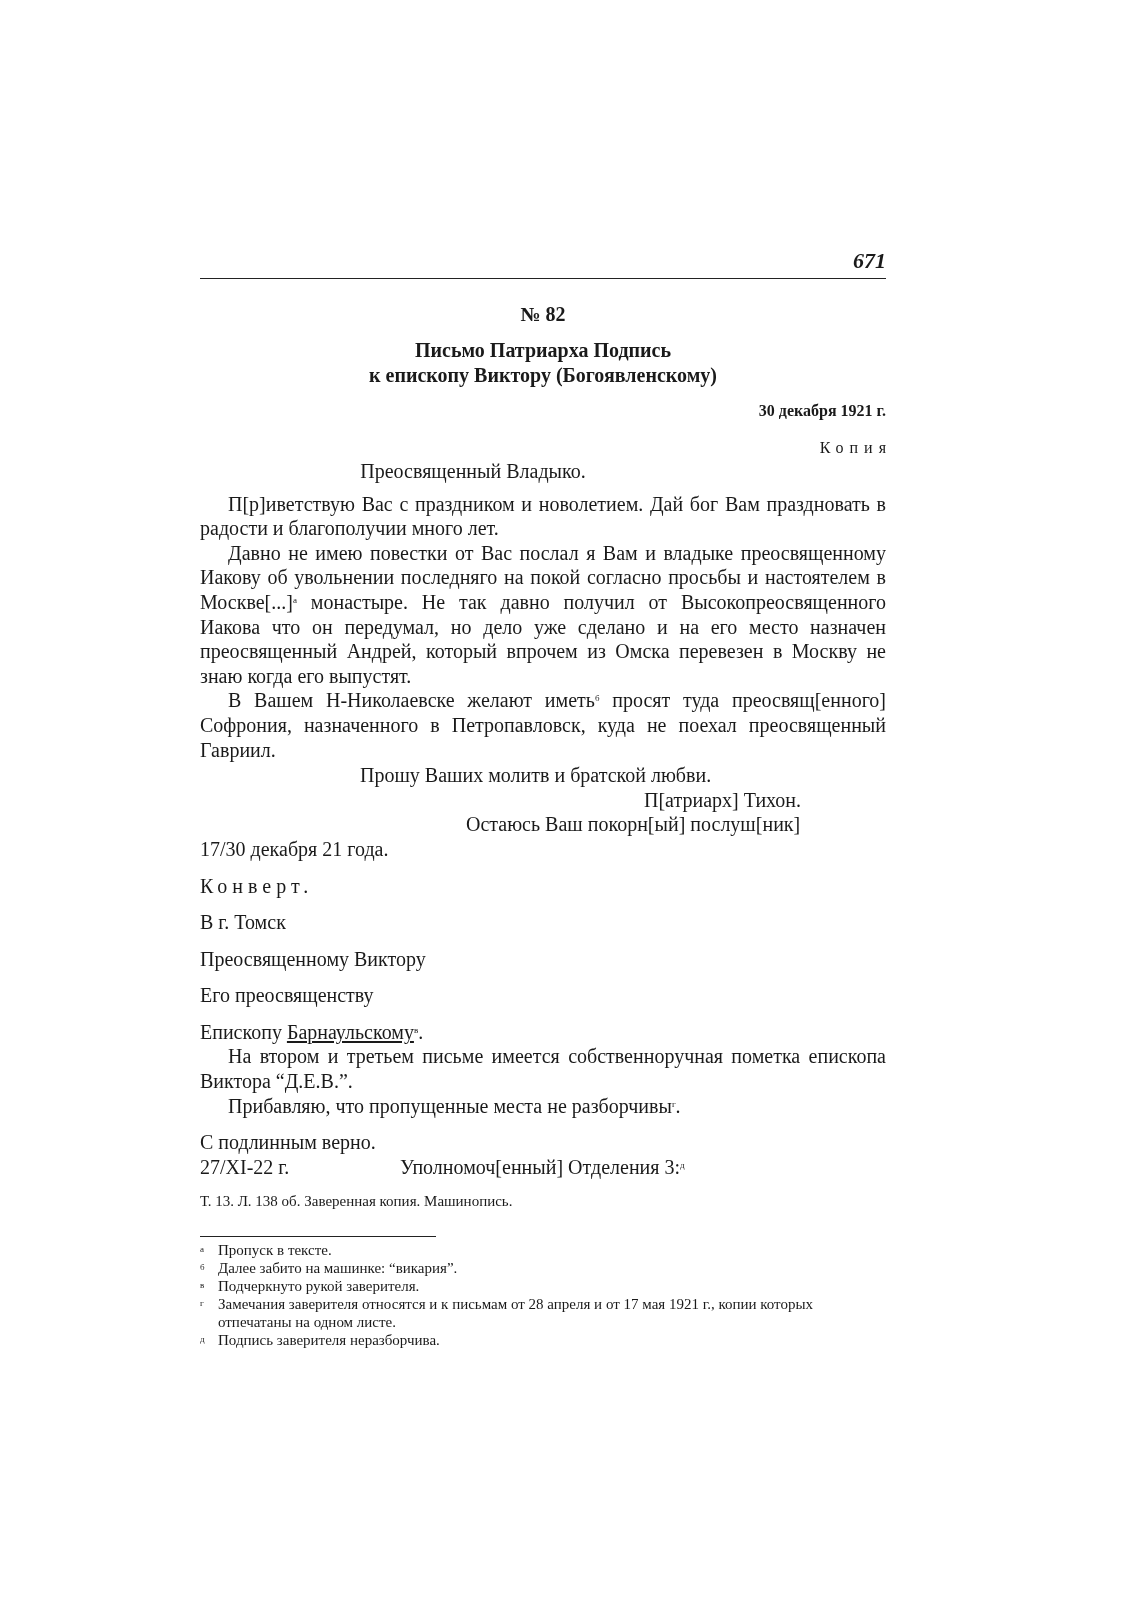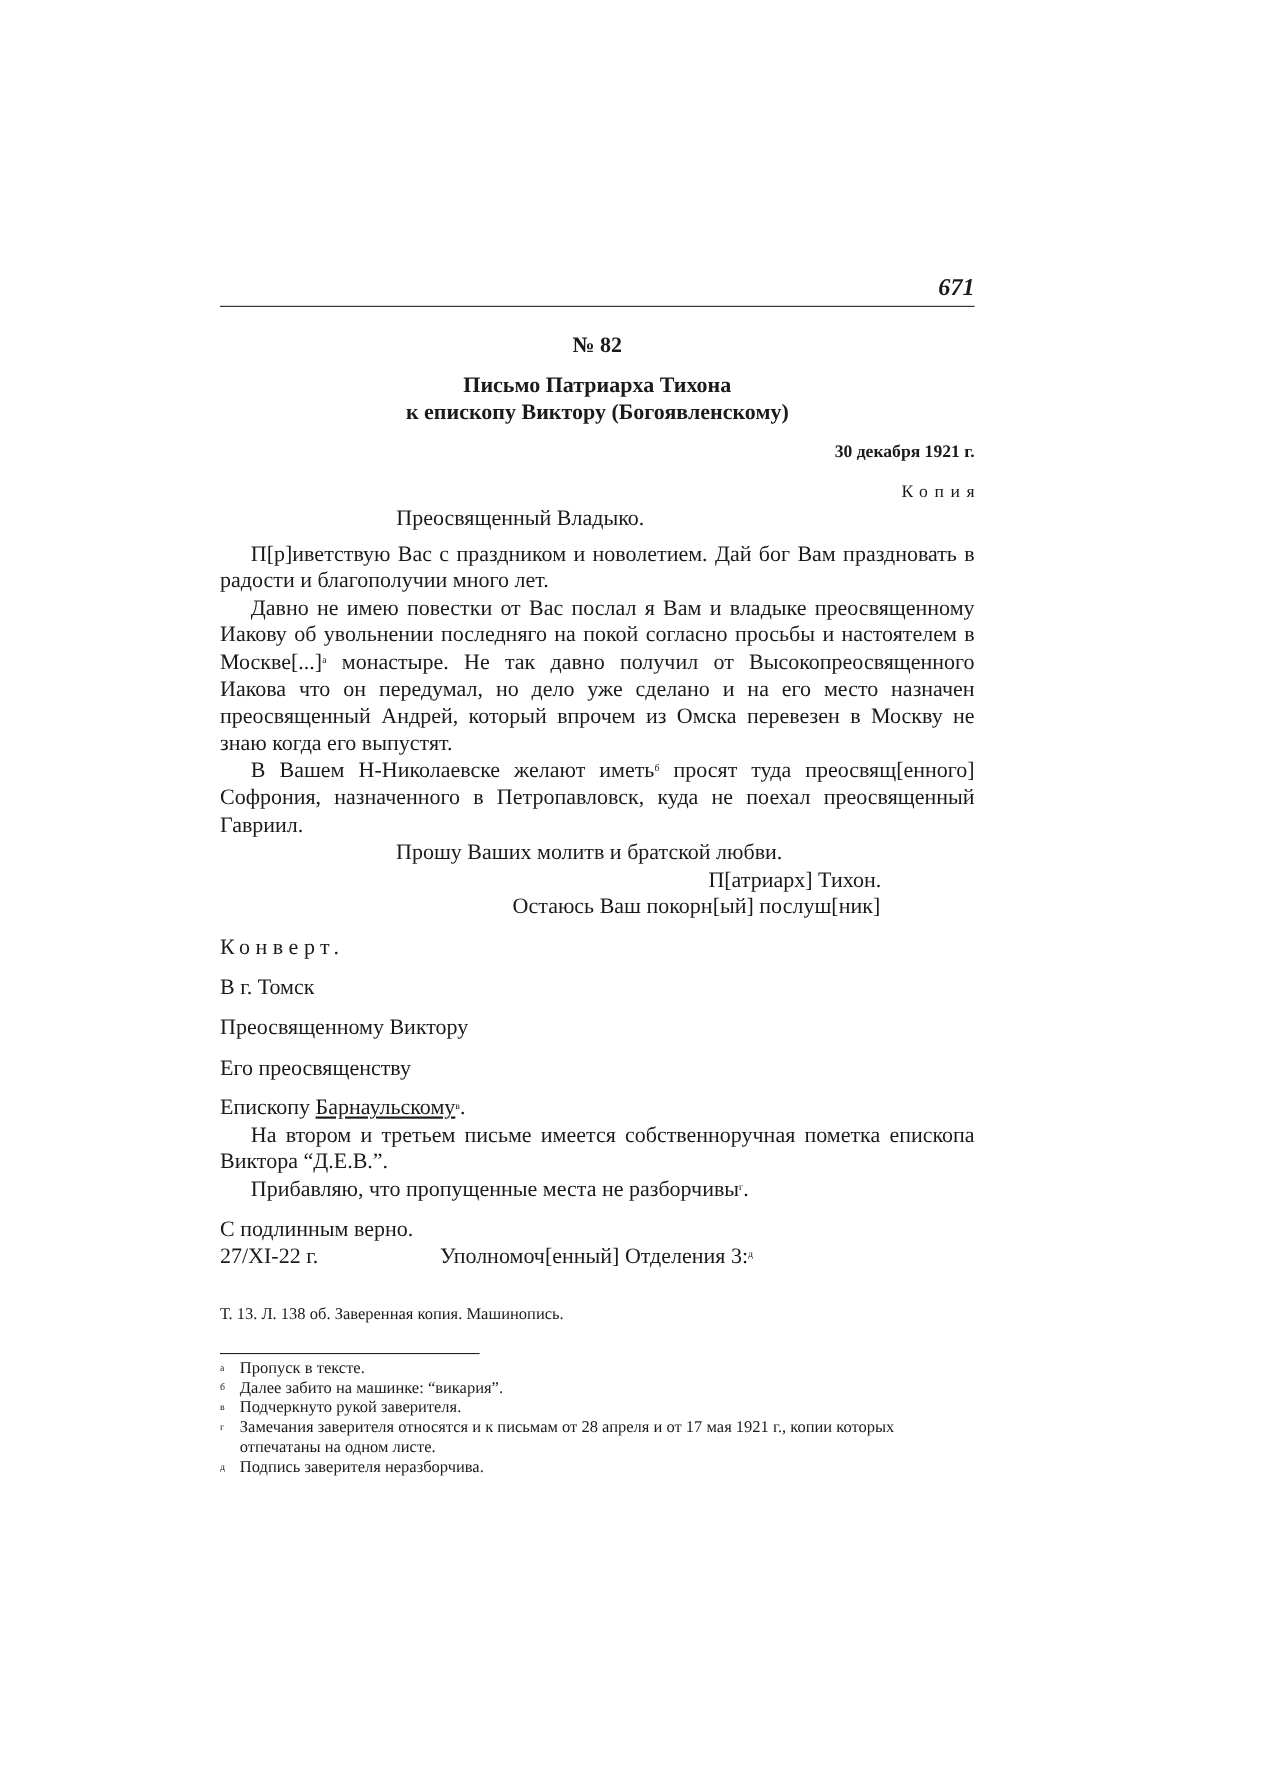--- a/index.html
+++ b/index.html
@@ -21,51 +21,52 @@
   p { margin: 0; text-align: justify; text-indent: 28px; }
   .line { white-space: nowrap; }
   .closing-1 { padding-left: 160px; margin-top: 1px; }
   .closing-2 { padding-left: 266px; }
   .closing-3 { padding-left: 444px; }
   .spaced { letter-spacing: 5px; }
   .underline { text-decoration: underline; text-underline-offset: 2px; }
   sup { font-size: 9px; vertical-align: top; position: relative; top: -2px; }
   .sig-row { display: flex; }
   .sig-date { width: 200px; }
-  .source { font-size: 15px; margin-top: 32px; }
+  .source { font-size: 15px; margin-top: 14px; }
   .fn-rule { width: 236px; border-top: 1.2px solid #222; margin-top: 26px; }
   .footnotes { font-size: 15px; line-height: 18px; margin-top: 4px; }
   .fn { display: flex; }
   .fn-mark { width: 18px; flex: none; font-size: 9px; position: relative; top: -1px; }
   .fn-text { flex: 1; }
 </style>
 </head>
 <body>
 
 <div class="page">
   <div class="running-head">
     <span class="page-number">671</span>
   </div>
 
   <div class="doc-number">№ 82</div>
   <div class="doc-title">
-    <div>Письмо Патриарха Тихона</div>
+    <div>Письмо Патриарха Подпись</div>
     <div>к епископу Виктору (Богоявленскому)</div>
   </div>
   <div class="doc-date">30 декабря 1921 г.</div>
   <div class="copy-mark">Копия</div>
 
   <div class="body">
     <div class="salutation" style="margin-top:-1px;">Преосвященный Владыко.</div>
     <p style="margin-top:8px;">П[р]иветствую Вас с праздником и новолетием. Дай бог Вам праздновать в радости и благополучии много лет.</p>
     <p><span>Давно не имею повестки от Вас послал я Вам и владыке преосвященному Иакову об увольнении последняго на покой согласно просьбы и настоятелем в Москве[...]</span><sup>а</sup><span> монастыре. Не так давно получил от Высокопреосвященного Иакова что он передумал, но дело уже сделано и на его место назначен преосвященный Андрей, который впрочем из Омска перевезен в Москву не знаю когда его выпустят.</span></p>
     <p><span>В Вашем Н-Николаевске желают иметь</span><sup>б</sup><span> просят туда преосвящ[енного] Софрония, назначенного в Петропавловск, куда не поехал преосвященный Гавриил.</span></p>
     <div class="line closing-1">Прошу Ваших молитв и братской любви.</div>
     <div class="line closing-3">П[атриарх] Тихон.</div>
     <div class="line closing-2">Остаюсь Ваш покорн[ый] послуш[ник]</div>
+    <div class="line">17/30 декабря 21 года.</div>
 
     <div class="center spaced">Конверт.</div>
     <div class="center">В г. Томск</div>
     <div class="center">Преосвященному Виктору</div>
     <div class="center">Его преосвященству</div>
     <div class="center"><span>Епископу </span><span class="underline">Барнаульскому</span><sup>в</sup><span>.</span></div>
 
     <p>На втором и третьем письме имеется собственноручная пометка епископа Виктора “Д.Е.В.”.</p>
     <p><span>Прибавляю, что пропущенные места не разборчивы</span><sup>г</sup><span>.</span></p>
     <div class="center">С подлинным верно.</div>

